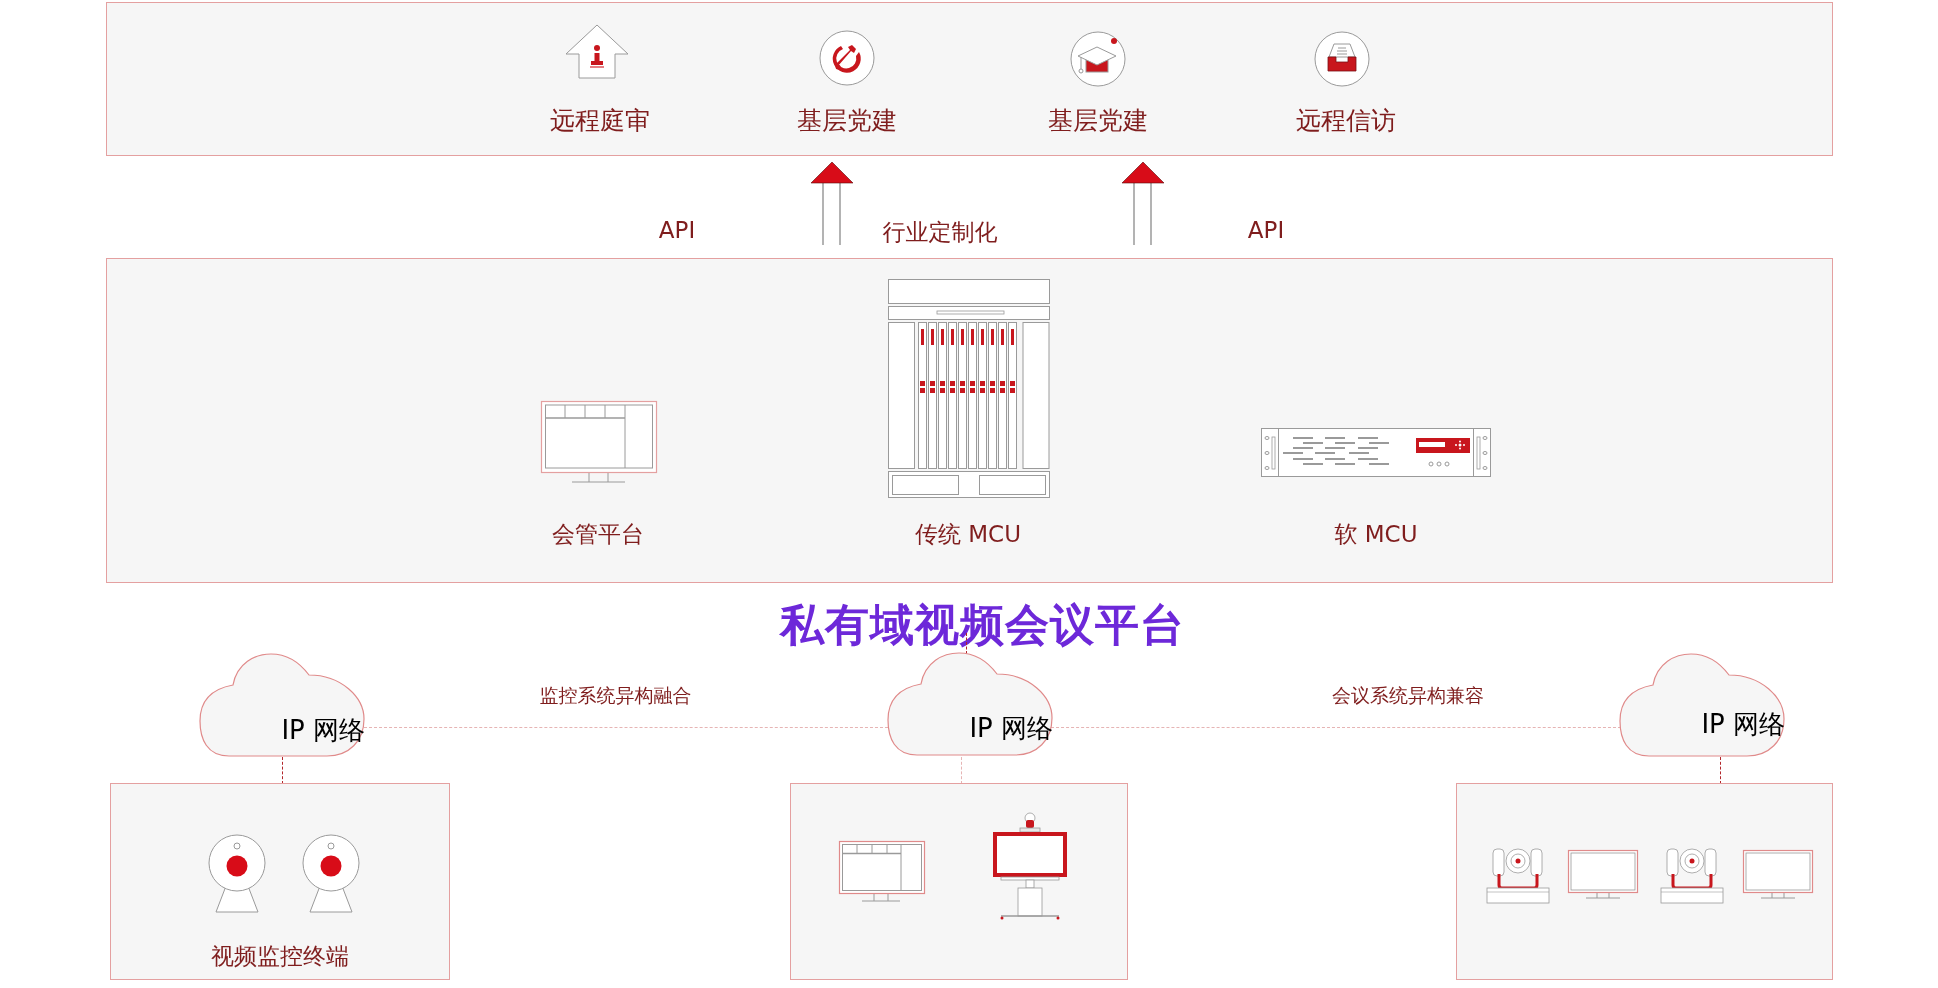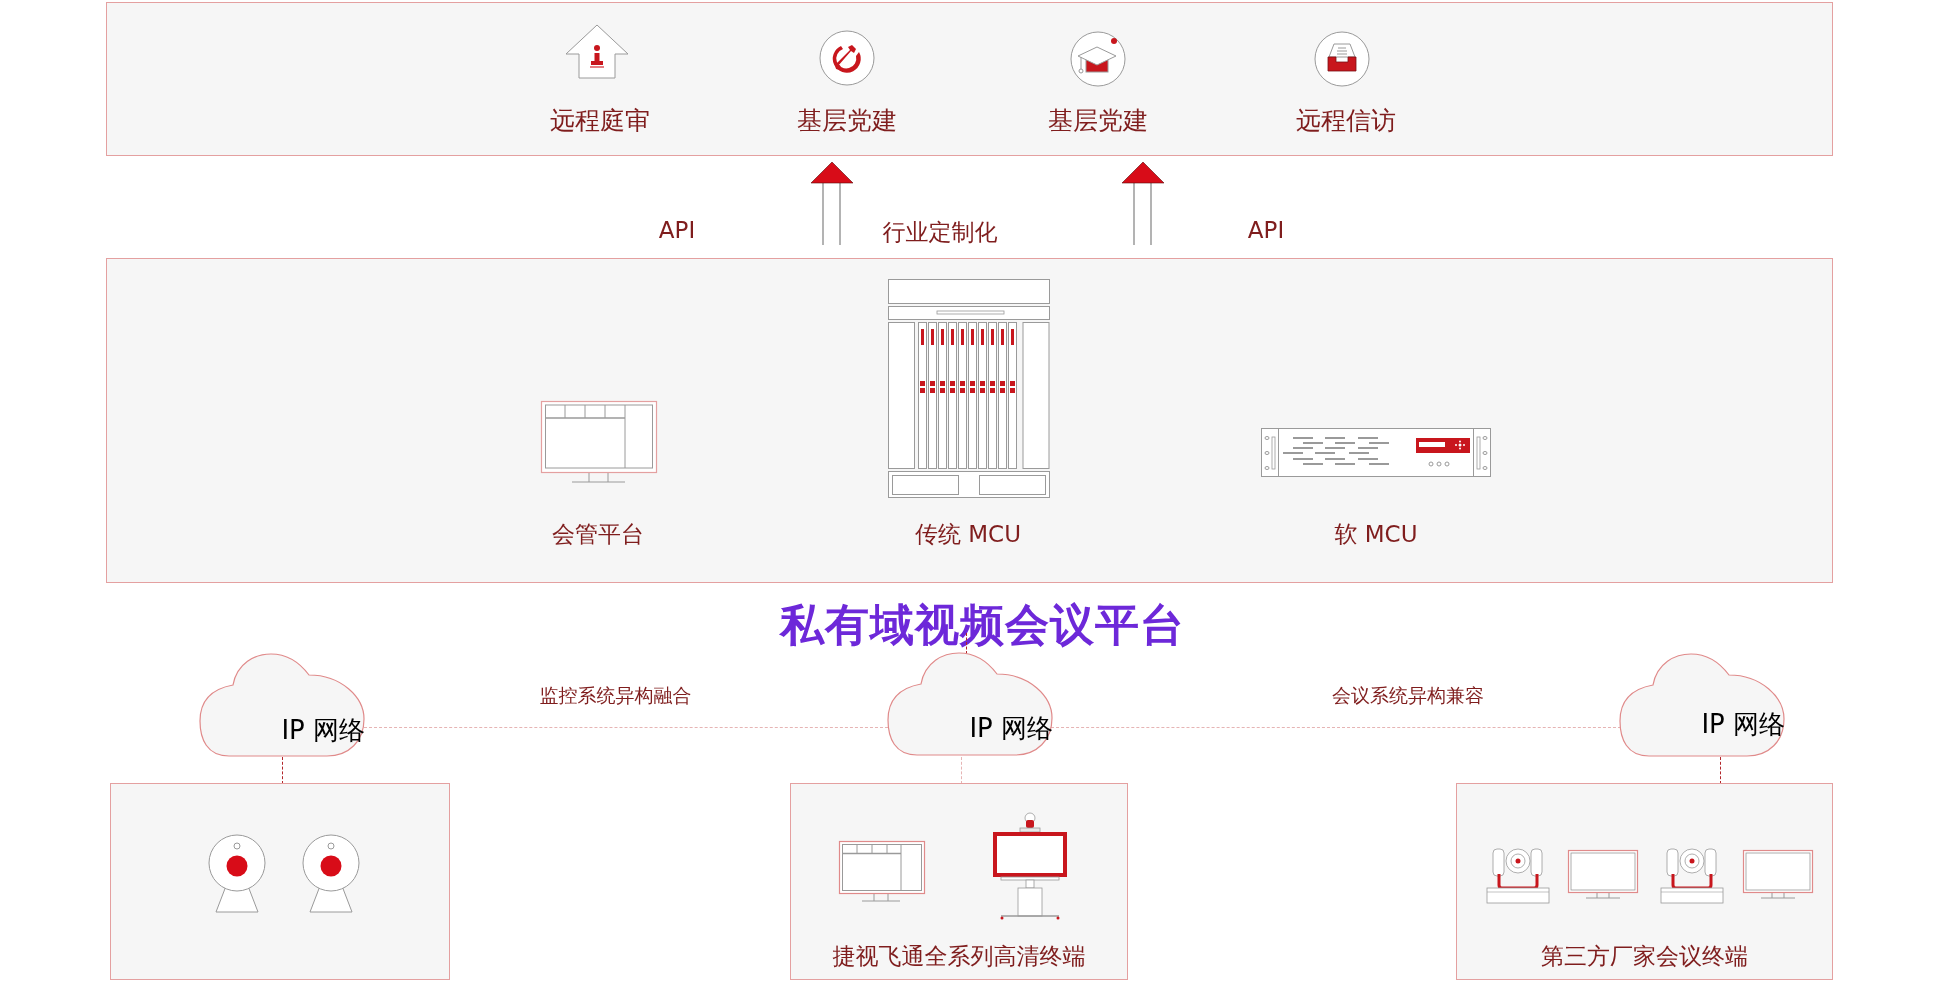--- a/index.html
+++ b/index.html
@@ -265,20 +265,21 @@
     <circle cx="31" cy="29" r="28" fill="#ffffff" stroke="#9a9a9a" stroke-width="1"></circle>
     <circle cx="31" cy="12" r="3" fill="#ffffff" stroke="#9a9a9a" stroke-width="1"></circle>
     <circle cx="31" cy="32" r="10.5" fill="#d80c18"></circle>
   </svg>
   <svg width="62" height="80" style="left:189px;top:50px;" viewBox="0 0 62 80">
     <polygon points="20,52 42,52 52,78 10,78" fill="#ffffff" stroke="#9a9a9a" stroke-width="1"></polygon>
     <circle cx="31" cy="29" r="28" fill="#ffffff" stroke="#9a9a9a" stroke-width="1"></circle>
     <circle cx="31" cy="12" r="3" fill="#ffffff" stroke="#9a9a9a" stroke-width="1"></circle>
     <circle cx="31" cy="32" r="10.5" fill="#d80c18"></circle>
   </svg>
+  <div class="label" style="left:0;top:157px;width:338px;font-size:23px;">视频监控终端</div>
 </div>
 
 <div class="panel" style="left:790px;top:783px;width:338px;height:197px;">
   <svg width="86" height="62" style="left:48px;top:57px;" viewBox="0 0 86 62">
     <rect x="0.5" y="0.5" width="85" height="52" fill="#ffffff" stroke="#e08a8a" stroke-width="1.2"></rect>
     <rect x="3.5" y="3.5" width="79" height="46" fill="#ffffff" stroke="#9a9a9a" stroke-width="1"></rect>
     <line x1="3.5" y1="12.5" x2="62" y2="12.5" stroke="#9a9a9a" stroke-width="1.5"></line>
     <line x1="62" y1="3.5" x2="62" y2="49.5" stroke="#9a9a9a" stroke-width="1"></line>
     <line x1="18" y1="3.5" x2="18" y2="12.5" stroke="#9a9a9a" stroke-width="1"></line>
     <line x1="33" y1="3.5" x2="33" y2="12.5" stroke="#9a9a9a" stroke-width="1"></line>
@@ -293,21 +294,20 @@
     <rect x="28" y="17" width="20" height="4" fill="#e8e8e8" stroke="#9a9a9a" stroke-width="0.8"></rect>
     <rect x="1" y="21" width="74" height="45" fill="#c8161d"></rect>
     <rect x="5" y="25" width="66" height="37" fill="#ffffff"></rect>
     <rect x="9" y="66" width="58" height="3" fill="#ffffff" stroke="#9a9a9a" stroke-width="0.8"></rect>
     <rect x="34" y="69" width="8" height="8" fill="#ffffff" stroke="#9a9a9a" stroke-width="0.8"></rect>
     <rect x="26" y="77" width="24" height="28" fill="#ffffff" stroke="#9a9a9a" stroke-width="0.8"></rect>
     <line x1="9" y1="105" x2="67" y2="105" stroke="#9a9a9a" stroke-width="1.5"></line>
     <circle cx="10" cy="107" r="1.5" fill="#c8161d"></circle>
     <circle cx="66" cy="107" r="1.5" fill="#c8161d"></circle>
   </svg>
-  <div class="label" style="left:0;top:157px;width:336px;font-size:23px;">捷视飞通全系列高清终端</div>
 </div>
 
 <div class="panel" style="left:1456px;top:783px;width:377px;height:197px;">
   <svg width="64" height="56" style="left:29px;top:64px;" viewBox="0 0 64 56">
     <rect x="7" y="1" width="11" height="27" rx="4" fill="#ffffff" stroke="#9a9a9a" stroke-width="0.8"></rect>
     <rect x="45" y="1" width="11" height="27" rx="4" fill="#ffffff" stroke="#9a9a9a" stroke-width="0.8"></rect>
     <circle cx="32" cy="13" r="12" fill="#ffffff" stroke="#9a9a9a" stroke-width="0.8"></circle>
     <circle cx="32" cy="13" r="7" fill="none" stroke="#9a9a9a" stroke-width="0.8"></circle>
     <circle cx="32" cy="13" r="2.5" fill="#c8161d"></circle>
     <path d="M13,26 L13,37 Q13,40 16,40 L48,40 Q51,40 51,37 L51,26" fill="none" stroke="#c8161d" stroke-width="3"></path>
@@ -331,14 +331,13 @@
     <rect x="1" y="40" width="62" height="15" fill="#ffffff" stroke="#9a9a9a" stroke-width="0.8"></rect>
     <line x1="1" y1="44" x2="63" y2="44" stroke="#9a9a9a" stroke-width="0.6"></line>
   </svg>
   <svg width="70" height="50" style="left:286px;top:66px;" viewBox="0 0 70 50">
     <rect x="0.5" y="0.5" width="69" height="42" fill="#ffffff" stroke="#e08a8a" stroke-width="1.2"></rect>
     <rect x="3" y="3" width="64" height="37" fill="#ffffff" stroke="#9a9a9a" stroke-width="0.8"></rect>
     <line x1="29" y1="43" x2="29" y2="48" stroke="#9a9a9a"></line>
     <line x1="41" y1="43" x2="41" y2="48" stroke="#9a9a9a"></line>
     <line x1="18" y1="48" x2="52" y2="48" stroke="#9a9a9a"></line>
   </svg>
-  <div class="label" style="left:0;top:157px;width:375px;font-size:23px;">第三方厂家会议终端</div>
 </div>
 
 </body></html>

